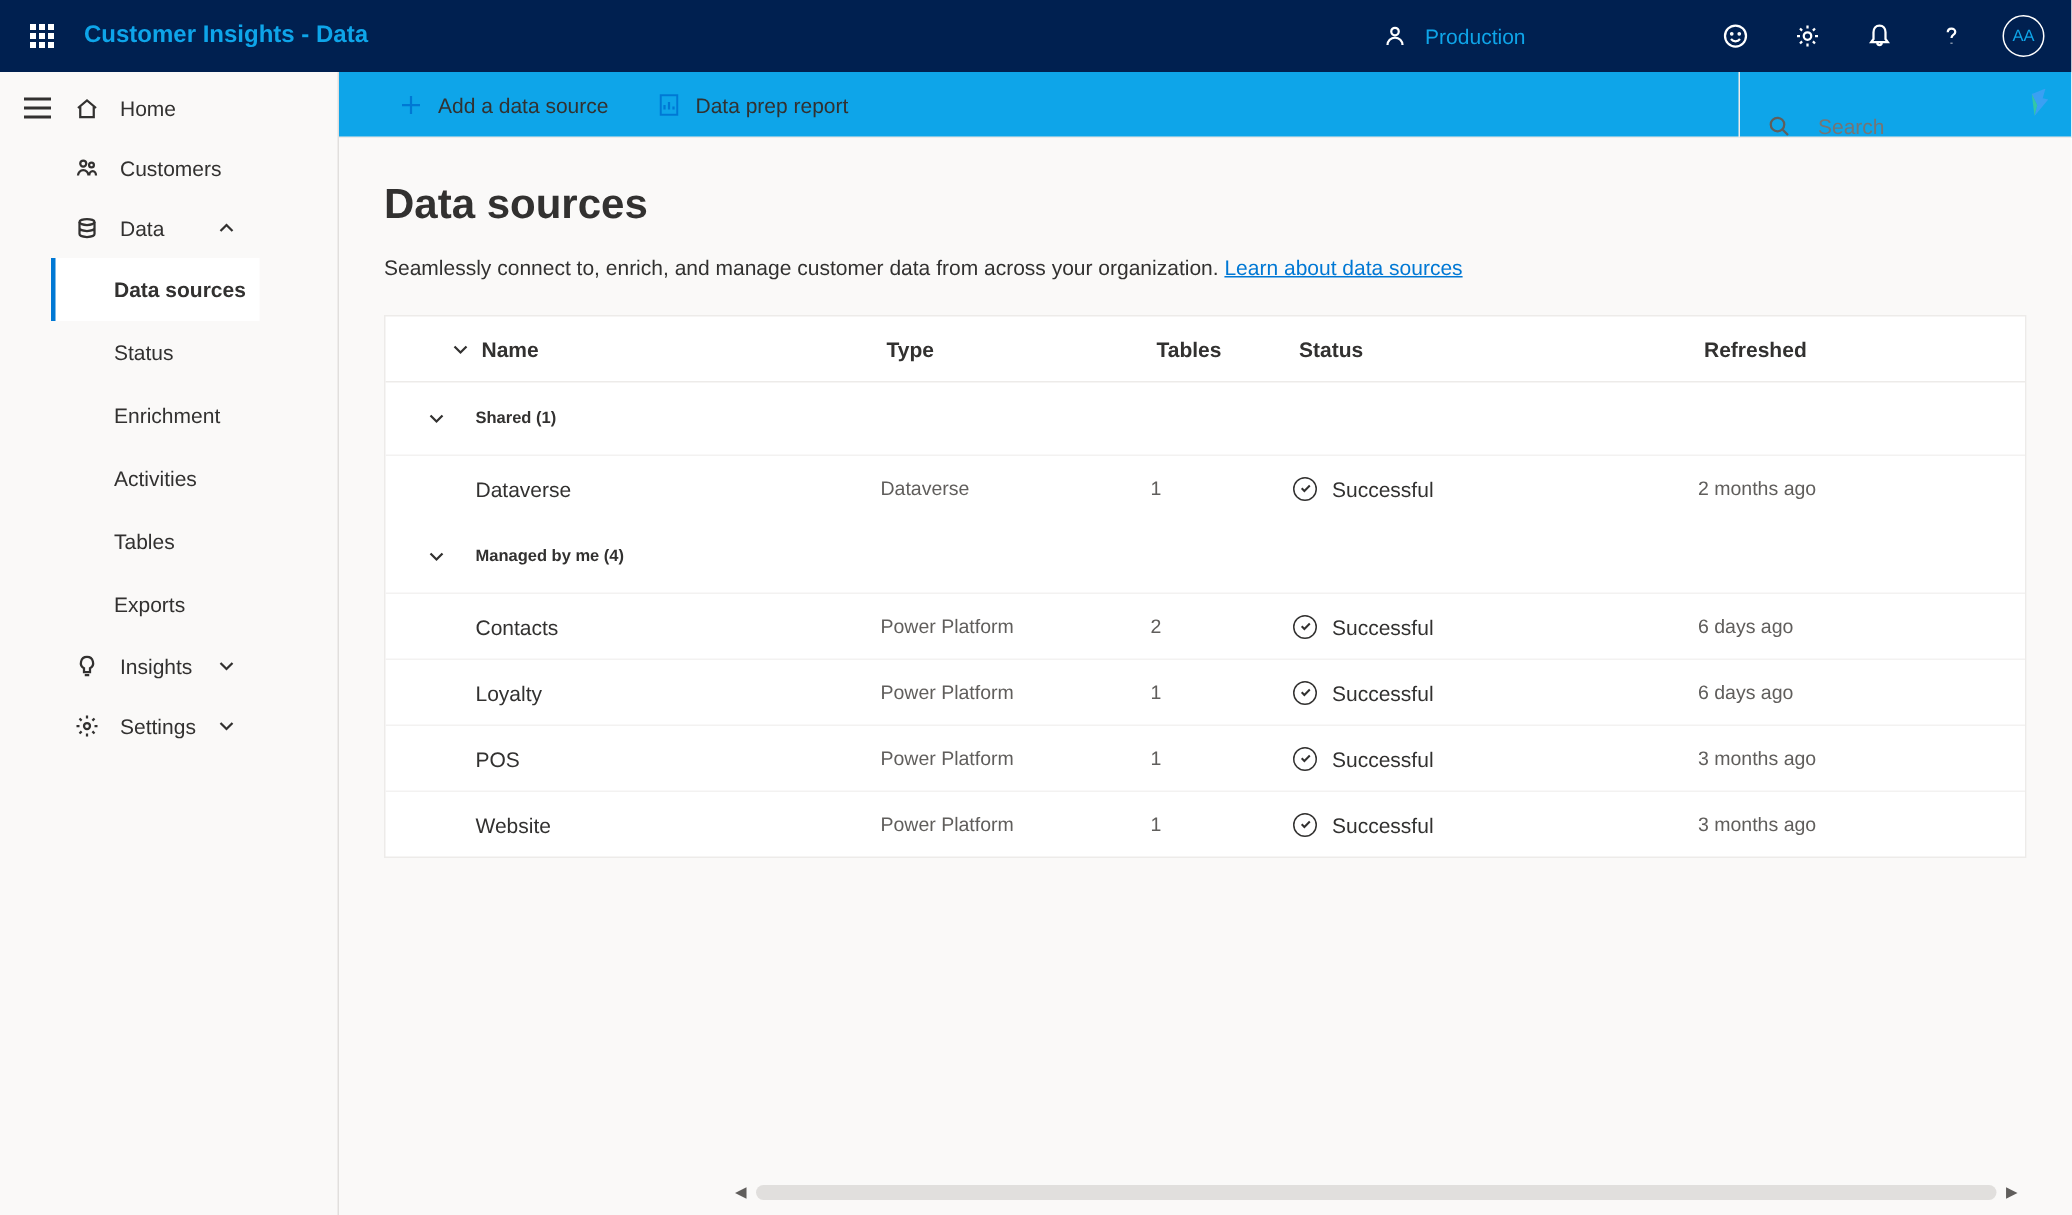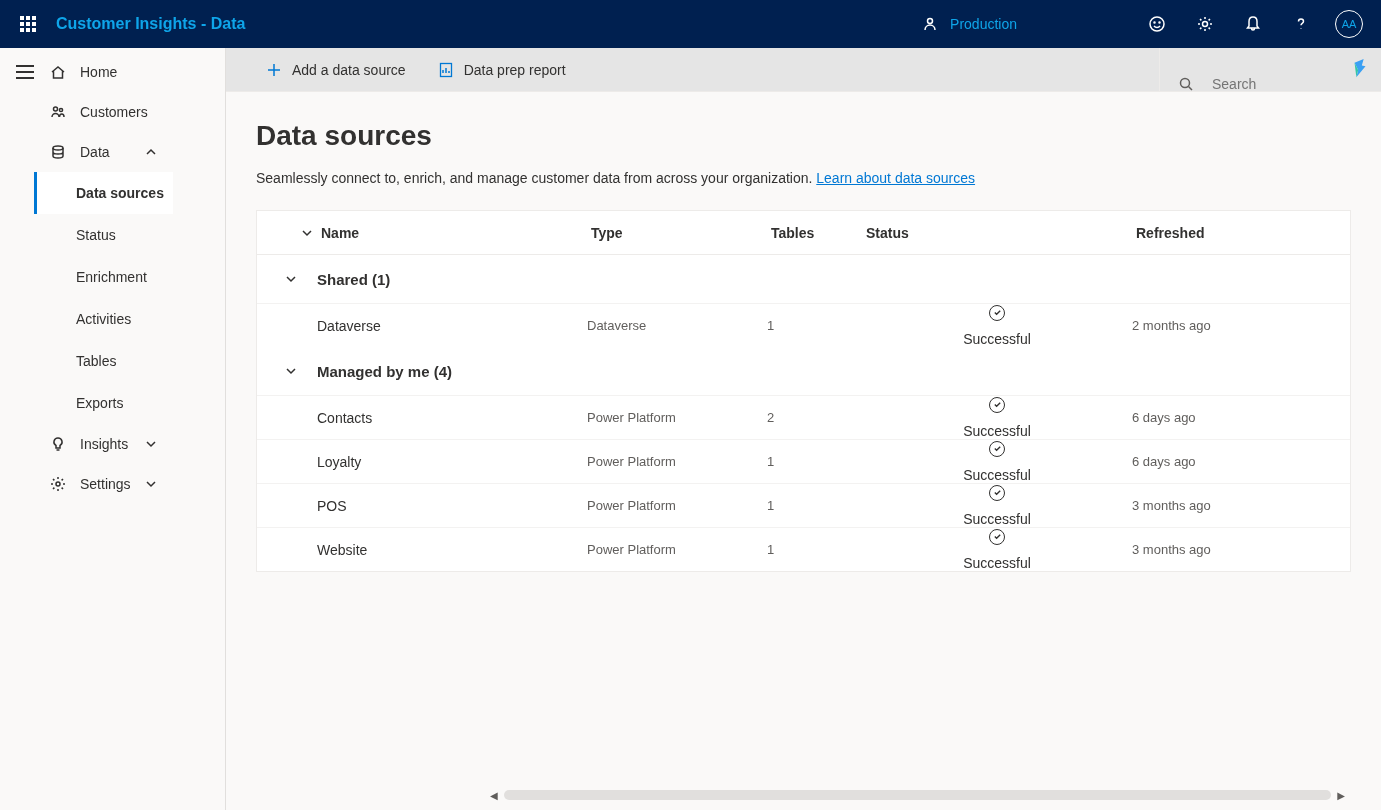--- a/index.html
+++ b/index.html
@@ -29,42 +29,42 @@
     .nav-item { height: 40px; display: flex; align-items: center; padding: 0 16px; cursor: pointer; position: relative; gap: 14px; }
     .nav-item .chev { margin-left: auto; }
     .nav-sub { height: 42px; display: flex; align-items: center; padding-left: 42px; cursor: pointer; }
     .nav-sub.active { background: #fff; font-weight: 600; }
     .nav-sub.active::before { content: ""; position: absolute; left: 0; width: 3px; height: 42px; background: #0078d4; }
     .nav-sub { position: relative; }
     .nav-icon { width:16px; height:16px; display:flex; align-items:center; justify-content:center; flex-shrink:0;}
     
     
     .content { flex: 1; display: flex; flex-direction: column; background: #faf9f8; }
-    .toolbar { height: 44px; background: #e5e5e5; border-bottom: 1px solid #edebe9; display: flex; align-items: center; padding-left: 30px; }
+    .toolbar { height: 44px; background: #0ea5e9; border-bottom: 1px solid #edebe9; display: flex; align-items: center; padding-left: 30px; }
     .tb-btn { display: flex; align-items: center; gap: 10px; padding: 6px 10px; cursor: pointer; font-size: 14px; color: #323130; margin-right: 12px; }
     .search-wrap { margin-left: auto; display: flex; align-items: flex-end; height: 44px; width: 180px; border-left: 1px solid #edebe9; padding-left: 18px; color: #605e5c; gap: 18px;}
     .search-wrap input { border: none; outline: none; font-size: 14px; color: #323130; width: 110px; background: transparent; }
     .copilot-badge { width: 42px; display:flex; align-items:center; justify-content:center; cursor:pointer;}
     
     .page { padding: 28px 30px 0 30px; }
     .page-title { font-size: 28px; font-weight: 600; margin-bottom: 18px; }
     .page-desc { font-size: 14px; color: #323130; margin-bottom: 24px; }
     .page-desc a { color: #0078d4; text-decoration: underline; }
     
     
     .table-card { background: #fff; border: 1px solid #edebe9; }
     .thead, .group-row, .data-row { display: grid; grid-template-columns: 60px 270px 180px 95px 270px 170px; align-items: center; }
     .thead { height: 44px; font-weight: 600; border-bottom: 1px solid #edebe9; }
     .thead > div { padding: 0 4px; }
     .thead .sort { display:flex; align-items:center; gap:8px;}
-    .group-row { height: 48px; font-weight: 600; font-size: 15px; }
+    .group-row { height: 48px; font-weight: 600; font-size: 11px; }
     .data-row { height: 44px; border-top: 1px solid #f3f2f1; font-size: 14px; }
     .data-row .type, .data-row .tables, .data-row .refreshed { color: #605e5c; font-size: 13px; }
     .expand-cell { display:flex; justify-content:flex-end; padding-right: 20px; cursor:pointer;}
-    .status-cell { display:flex; align-items:center; gap:10px; color:#323130;flex-direction:column;}
+    .status-cell { display:flex; align-items:center; gap:10px; color:#323130;}
     .check { width:16px; height:16px; border:1.5px solid #323130; border-radius:50%; display:flex; align-items:center; justify-content:center;}
     .check svg{ width:9px; height:9px;}
     
     
     .hscroll { position: absolute; bottom: 8px; left: 264px; right: 36px; height: 14px; display:flex; align-items:center;}
     .hscroll .track{ flex:1; height:10px; background:#e1dfdd; border-radius:5px; margin:0 6px;}
     .hscroll .tri { font-size:10px; color:#605e5c;}
     
     svg { display: block; }
     .white-stroke { stroke: #fff; fill: none; stroke-width:1.5; }

